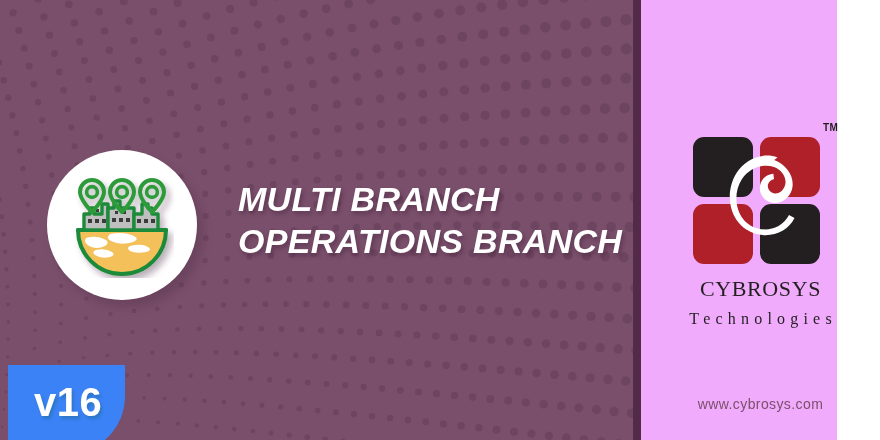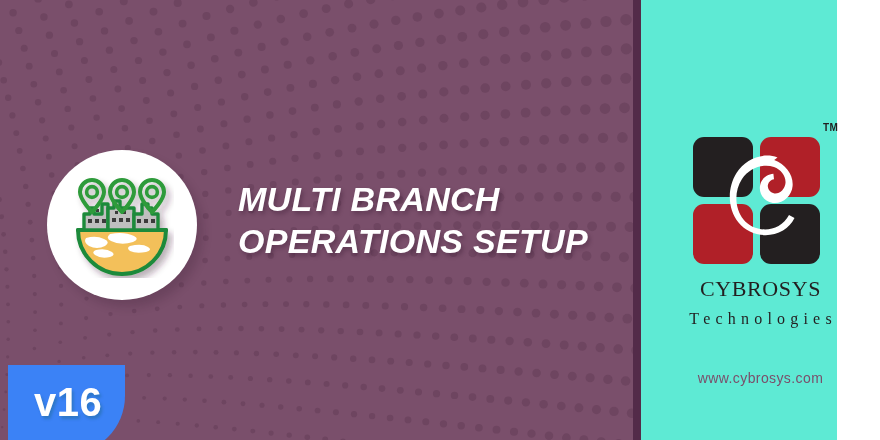--- a/index.html
+++ b/index.html
@@ -107,21 +107,21 @@
     text-shadow: 2px 3px 3px rgba(10, 90, 76, 0.28);
   }
 
   
   .right-panel {
     position: absolute;
     left: 641px;
     top: 0;
     width: 196px;
     height: 440px;
-    background: #5eead4;
+    background: #f0abfc;
   }
   .brand-logo {
     position: absolute;
     left: 52px;
     top: 137px;
     width: 127px;
     height: 127px;
   }
   .tm-mark {
     position: absolute;
@@ -153,21 +153,21 @@
     text-align: center;
     font-family: "Liberation Serif", serif;
     font-size: 16px;
     letter-spacing: 5.2px;
     text-indent: 5.2px;
     color: #231F20;
   }
   .brand-url {
     position: absolute;
     left: 0;
-    top: 370px;
+    top: 396px;
     width: 239px;
     text-align: center;
     font-family: "Liberation Sans", sans-serif;
     font-size: 14px;
     letter-spacing: 0.4px;
     color: #7A4F6B;
   }
 </style>
 </head>
 <body>
@@ -804,21 +804,21 @@
             <circle cx="22" cy="18" r="5.4"></circle>
             <circle cx="52" cy="18" r="5.4"></circle>
             <circle cx="82" cy="18" r="5.4"></circle>
           </g>
         </g>
       </svg>
     </div>
 
     <div class="title-block">
       <span class="title-line">MULTI BRANCH</span>
-      <span class="title-line">OPERATIONS SETUP</span>
+      <span class="title-line">OPERATIONS BRANCH</span>
     </div>
 
     <div class="version-badge">
       <span class="version-label">v16</span>
     </div>
   </div>
 
   <div class="divider-stripe"></div>
 
   <div class="right-panel">

